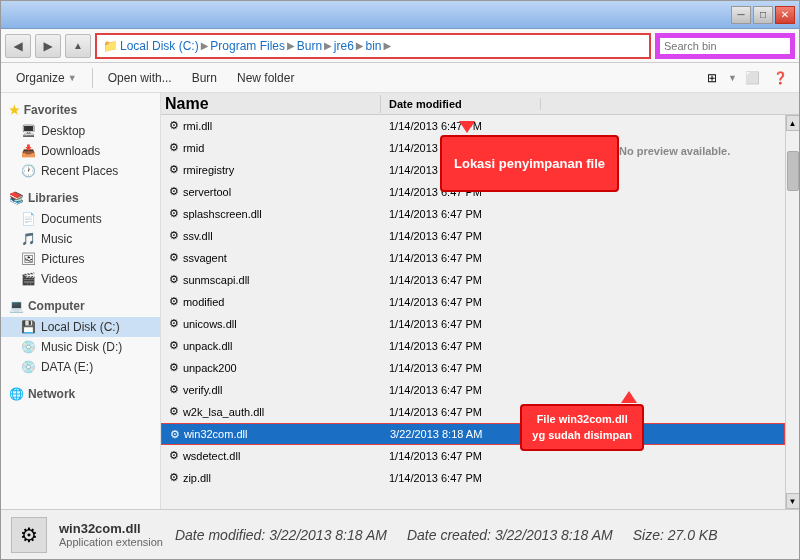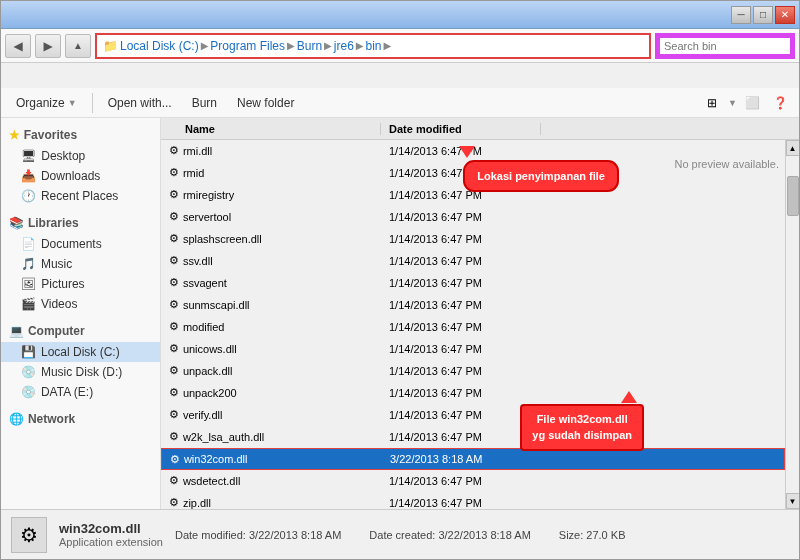--- a/index.html
+++ b/index.html
@@ -100,21 +100,20 @@
       background: transparent;
     }
     .toolbar-row {
       background: #f8f8f8;
       height: 30px;
       display: flex;
       align-items: center;
       padding: 0 6px;
       gap: 2px;
       border-bottom: 1px solid #ddd;
-      margin-top: 25px;
     }
     .toolbar-btn {
       height: 24px;
       padding: 0 8px;
       background: transparent;
       border: 1px solid transparent;
       cursor: pointer;
       font-size: 12px;
       color: #333;
       display: flex;
@@ -166,21 +165,21 @@
       overflow: hidden;
       position: relative;
     }
     .file-list-header {
       display: flex;
       background: #e8e8e8;
       border-bottom: 1px solid #ccc;
       height: 22px;
       align-items: center;
     }
-    .col-name { width: 220px; padding: 0 24px; font-size: 11px; font-weight: bold; border-right: 1px solid #ccc; }
+    .col-name { width: 220px; padding: 0 4px; font-size: 16px; font-weight: bold; border-right: 1px solid #ccc; }
     .col-date { width: 160px; padding: 0 8px; font-size: 11px; font-weight: bold; border-right: 1px solid #ccc; }
     .col-type { width: 120px; padding: 0 8px; font-size: 11px; font-weight: bold; }
     .file-list {
       flex: 1;
       overflow-y: auto;
       overflow-x: hidden;
     }
     .file-row {
       display: flex;
       align-items: center;
@@ -188,23 +187,24 @@
       border-bottom: 1px solid #f0f0f0;
     }
     .file-row.selected { background: #1a6fc4; color: white; border: 1px solid #e04040; }
     .file-row.selected .file-cell { color: white; }
     .file-cell { padding: 0 8px; font-size: 11px; overflow: hidden; white-space: nowrap; text-overflow: ellipsis; }
     .file-cell.name { width: 220px; display: flex; align-items: center; gap: 4px; }
     .file-cell.date { width: 160px; }
     .preview-panel {
       position: absolute;
       right: 20px;
-      top: 40px;
+      top: 52px;
       width: 160px;
-      text-align: right;
+      text-align: left;
+      font-weight: bold;
     }
     .no-preview {
       color: #888;
       font-size: 11px;
     }
     .annotation-box {
       position: absolute;
       background: #ff3333;
       color: white;
       font-size: 12px;
@@ -229,21 +229,21 @@
       background: #ddd;
       border: 1px solid #bbb;
       display: flex;
       align-items: center;
       justify-content: center;
       font-size: 20px;
     }
     .status-info { display: flex; flex-direction: column; }
     .status-filename { font-size: 13px; font-weight: bold; color: #333; }
     .status-type { font-size: 11px; color: #666; }
-    .status-details { display: flex; gap: 28px; font-size: 11px; color: #444; }
+    .status-details { display: flex; gap: 20px; font-size: 14px; color: #444; font-style: italic; }
     .scrollbar-v {
       width: 14px;
       background: #f0f0f0;
       border-left: 1px solid #ccc;
       display: flex;
       flex-direction: column;
       align-items: center;
     }
     .scrollbar-thumb {
       width: 12px;
@@ -545,21 +545,21 @@
 
         <div class="preview-panel">
           <div class="no-preview">No preview available.</div>
         </div>
       </div>
 
       <div style="position:absolute; top:28px; right:340px;">
         <div class="arrow-down" style="border-top-color:#ff3333;"></div>
       </div>
 
-      <div class="annotation-box" style="position:absolute; top:42px; right:180px; font-size:11px; padding:8px 12px;border-radius:11px;">
+      <div class="annotation-box" style="position:absolute; top:42px; right:180px; font-size:13px; padding:19px 12px;">
         <span>Lokasi penyimpanan file</span>
       </div>
 
       <div style="position:absolute; bottom:118px; right:178px;">
         <div class="arrow-up" style="border-bottom-color:#ff3333;"></div>
       </div>
 
       <div class="annotation-box" style="position:absolute; bottom:58px; right:155px; font-size:11px; line-height:1.4; text-align:center;">
         <span>File win32com.dll<br>yg sudah disimpan</span>
       </div>

